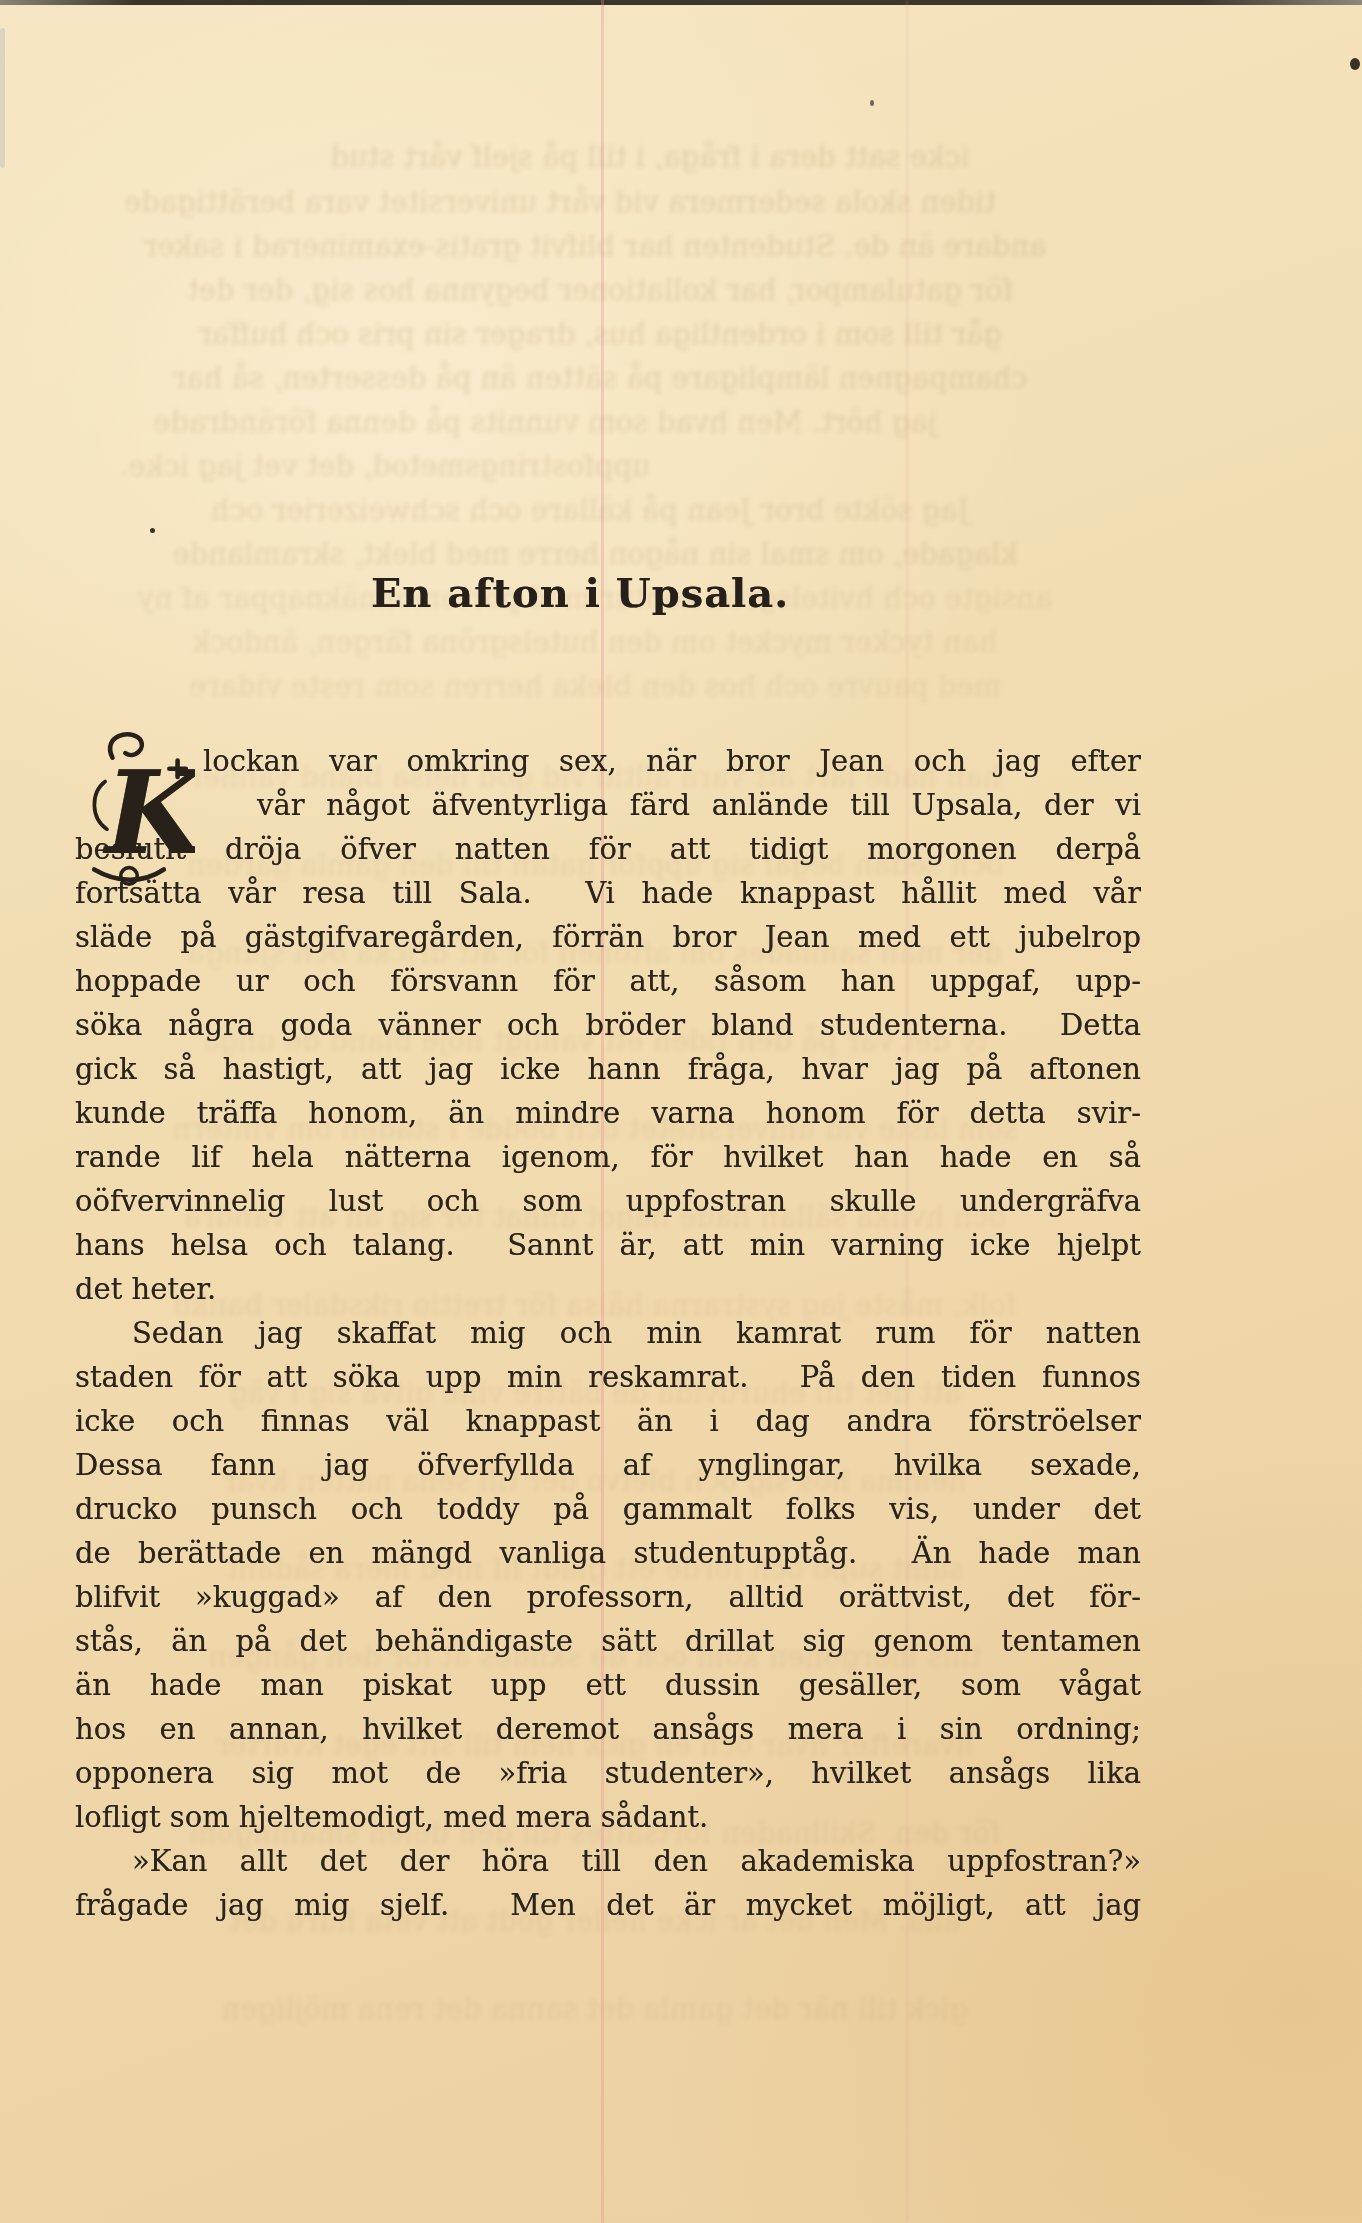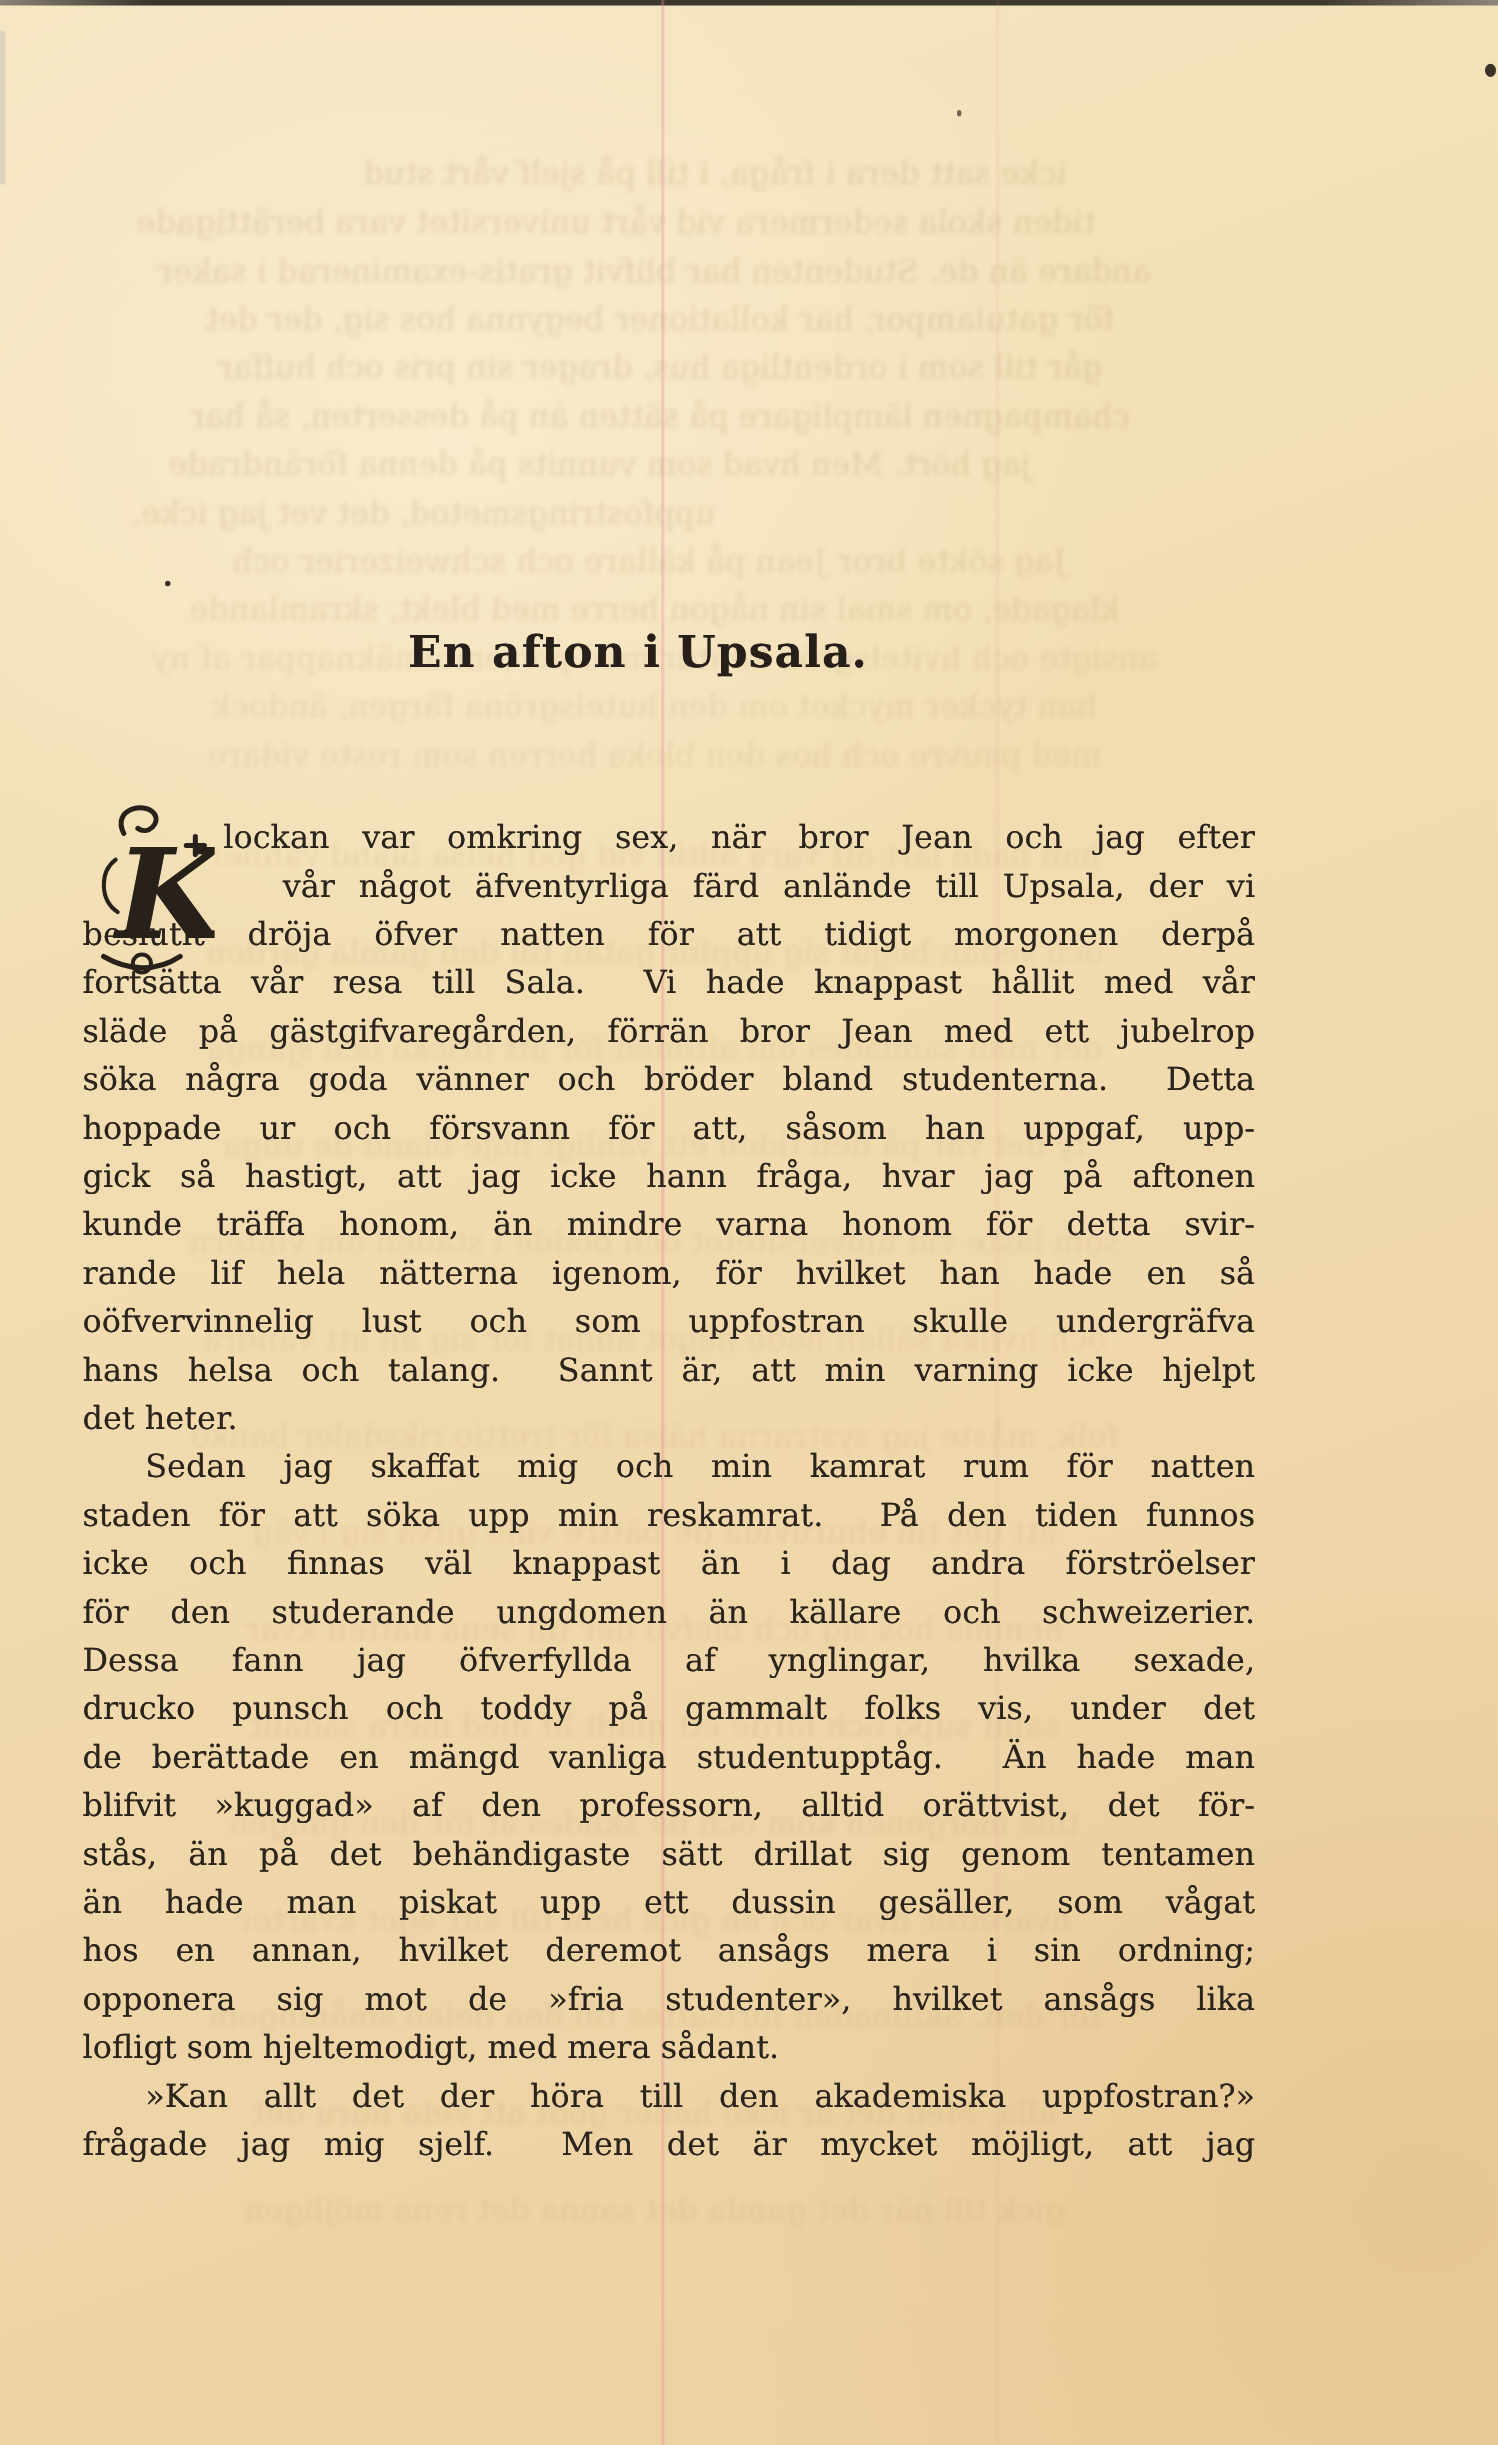--- a/index.html
+++ b/index.html
@@ -106,32 +106,31 @@
         <circle cx="48" cy="163" r="9" stroke-width="4"></circle>
         <path d="M92,46 h18 M101,37 v18" stroke-width="5"></path>
       </g>
       <text x="22" y="138" font-family="DejaVu Serif, Liberation Serif, serif" font-size="124" font-style="italic" font-weight="bold" fill="#27211a">K</text>
     </svg>
   <div class="line dc1">lockan var omkring sex, när bror Jean och jag efter</div>
       <div class="line dc2">vår något äfventyrliga färd anlände till Upsala, der vi</div>
       <div class="line">beslutit dröja öfver natten för att tidigt morgonen derpå</div>
       <div class="line">fortsätta vår resa till Sala.  Vi hade knappast hållit med vår</div>
       <div class="line">släde på gästgifvaregården, förrän bror Jean med ett jubelrop</div>
+      <div class="line">hoppade ur och försvann för att, såsom han uppgaf, upp-</div>
       <div class="line">söka några goda vänner och bröder bland studenterna.  Detta</div>
-      <div class="line">hoppade ur och försvann för att, såsom han uppgaf, upp-</div>
       <div class="line">gick så hastigt, att jag icke hann fråga, hvar jag på aftonen</div>
       <div class="line">kunde träffa honom, än mindre varna honom för detta svir-</div>
       <div class="line">rande lif hela nätterna igenom, för hvilket han hade en så</div>
       <div class="line">oöfvervinnelig lust och som uppfostran skulle undergräfva</div>
       <div class="line">hans helsa och talang.  Sannt är, att min varning icke hjelpt</div>
       <div class="line para-end">det heter.</div>
       <div class="line indent">Sedan jag skaffat mig och min kamrat rum för natten</div>
       <div class="line">staden för att söka upp min reskamrat.  På den tiden funnos</div>
       <div class="line">icke och finnas väl knappast än i dag andra förströelser</div>
-      <div class="line">för den studerande ungdomen än källare och schweizerier.</div>
       <div class="line">Dessa fann jag öfverfyllda af ynglingar, hvilka sexade,</div>
       <div class="line">drucko punsch och toddy på gammalt folks vis, under det</div>
       <div class="line">de berättade en mängd vanliga studentupptåg.  Än hade man</div>
       <div class="line">blifvit »kuggad» af den professorn, alltid orättvist, det för-</div>
       <div class="line">stås, än på det behändigaste sätt drillat sig genom tentamen</div>
       <div class="line">än hade man piskat upp ett dussin gesäller, som vågat</div>
       <div class="line">hos en annan, hvilket deremot ansågs mera i sin ordning;</div>
       <div class="line">opponera sig mot de »fria studenter», hvilket ansågs lika</div>
       <div class="line para-end">lofligt som hjeltemodigt, med mera sådant.</div>
       <div class="line indent">»Kan allt det der höra till den akademiska uppfostran?»</div>

